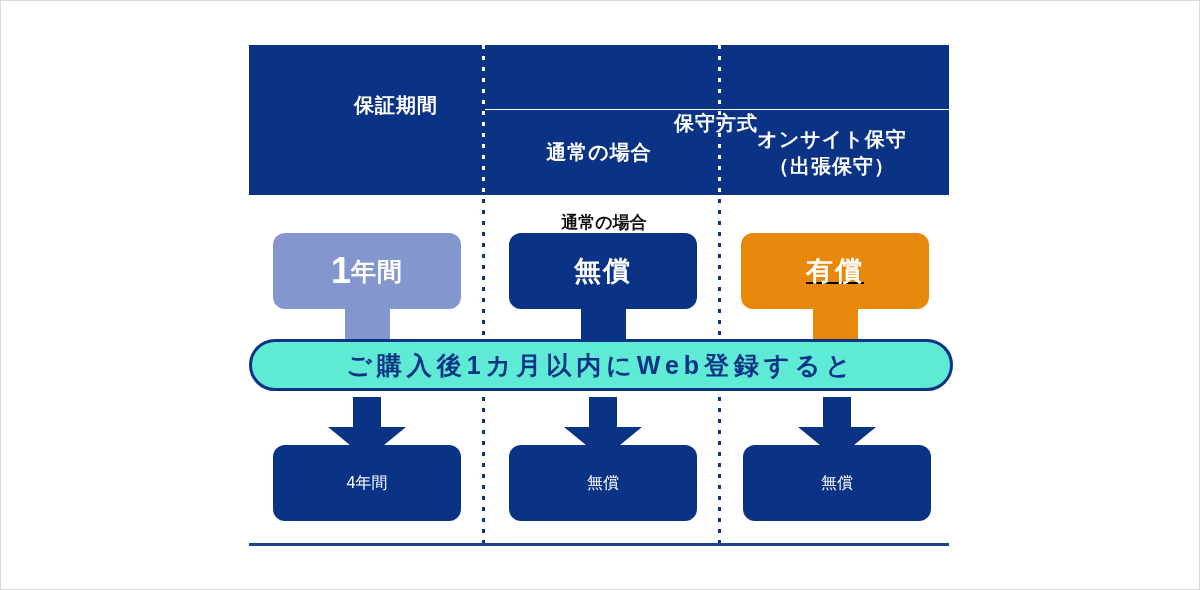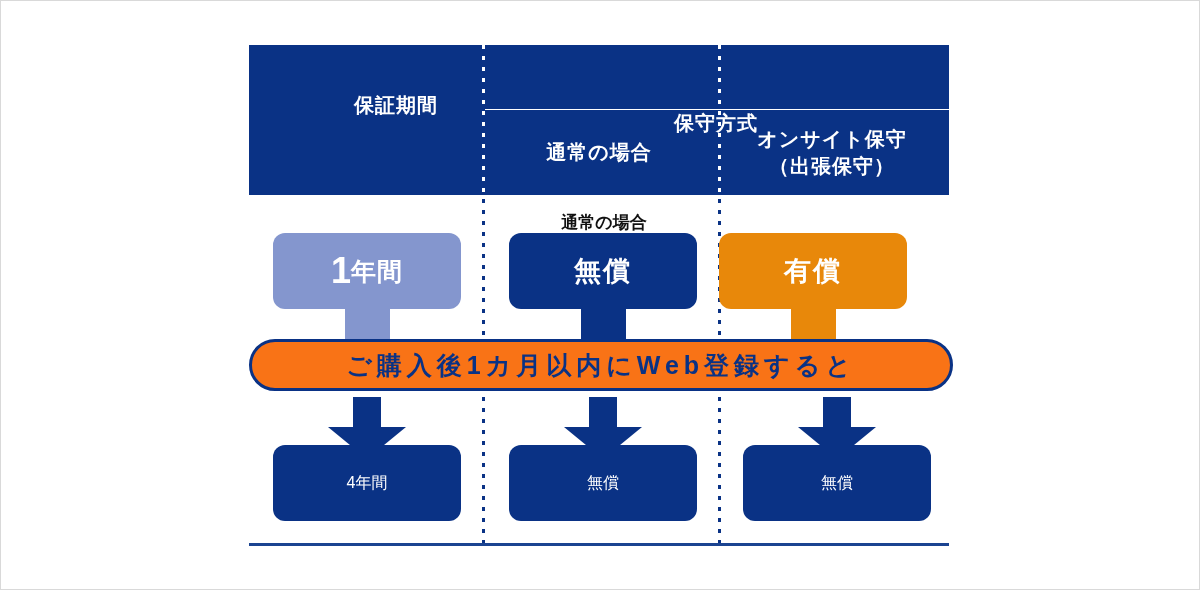--- a/index.html
+++ b/index.html
@@ -160,35 +160,35 @@
   }
   .box .plain {
     font-size: 27px;
     font-weight: 700;
     letter-spacing: 2px;
     line-height: 1;
   }
 
   .r1c1 { left: 272px; top: 232px; }
   .r1c2 { left: 508px; top: 232px; }
-  .r1c3 { left: 718px; top: 232px; }
+  .r1c3 { left: 740px; top: 232px; text-decoration: underline; }
 
   .fill-lightblue { background: #8496ce; }
   .fill-navy      { background: #0a3285; }
   .fill-orange    { background: #e8880a; }
 
   
   .pill {
     position: absolute;
     left: 248px;
     top: 338px;
     width: 704px;
     height: 52px;
     box-sizing: border-box;
-    background: #f97316;
+    background: #5eead4;
     border: 3px solid #0a3285;
     border-radius: 26px;
     display: flex;
     align-items: center;
     justify-content: center;
     z-index: 4;
   }
   .pill span {
     color: #0a3285;
     font-size: 25px;

